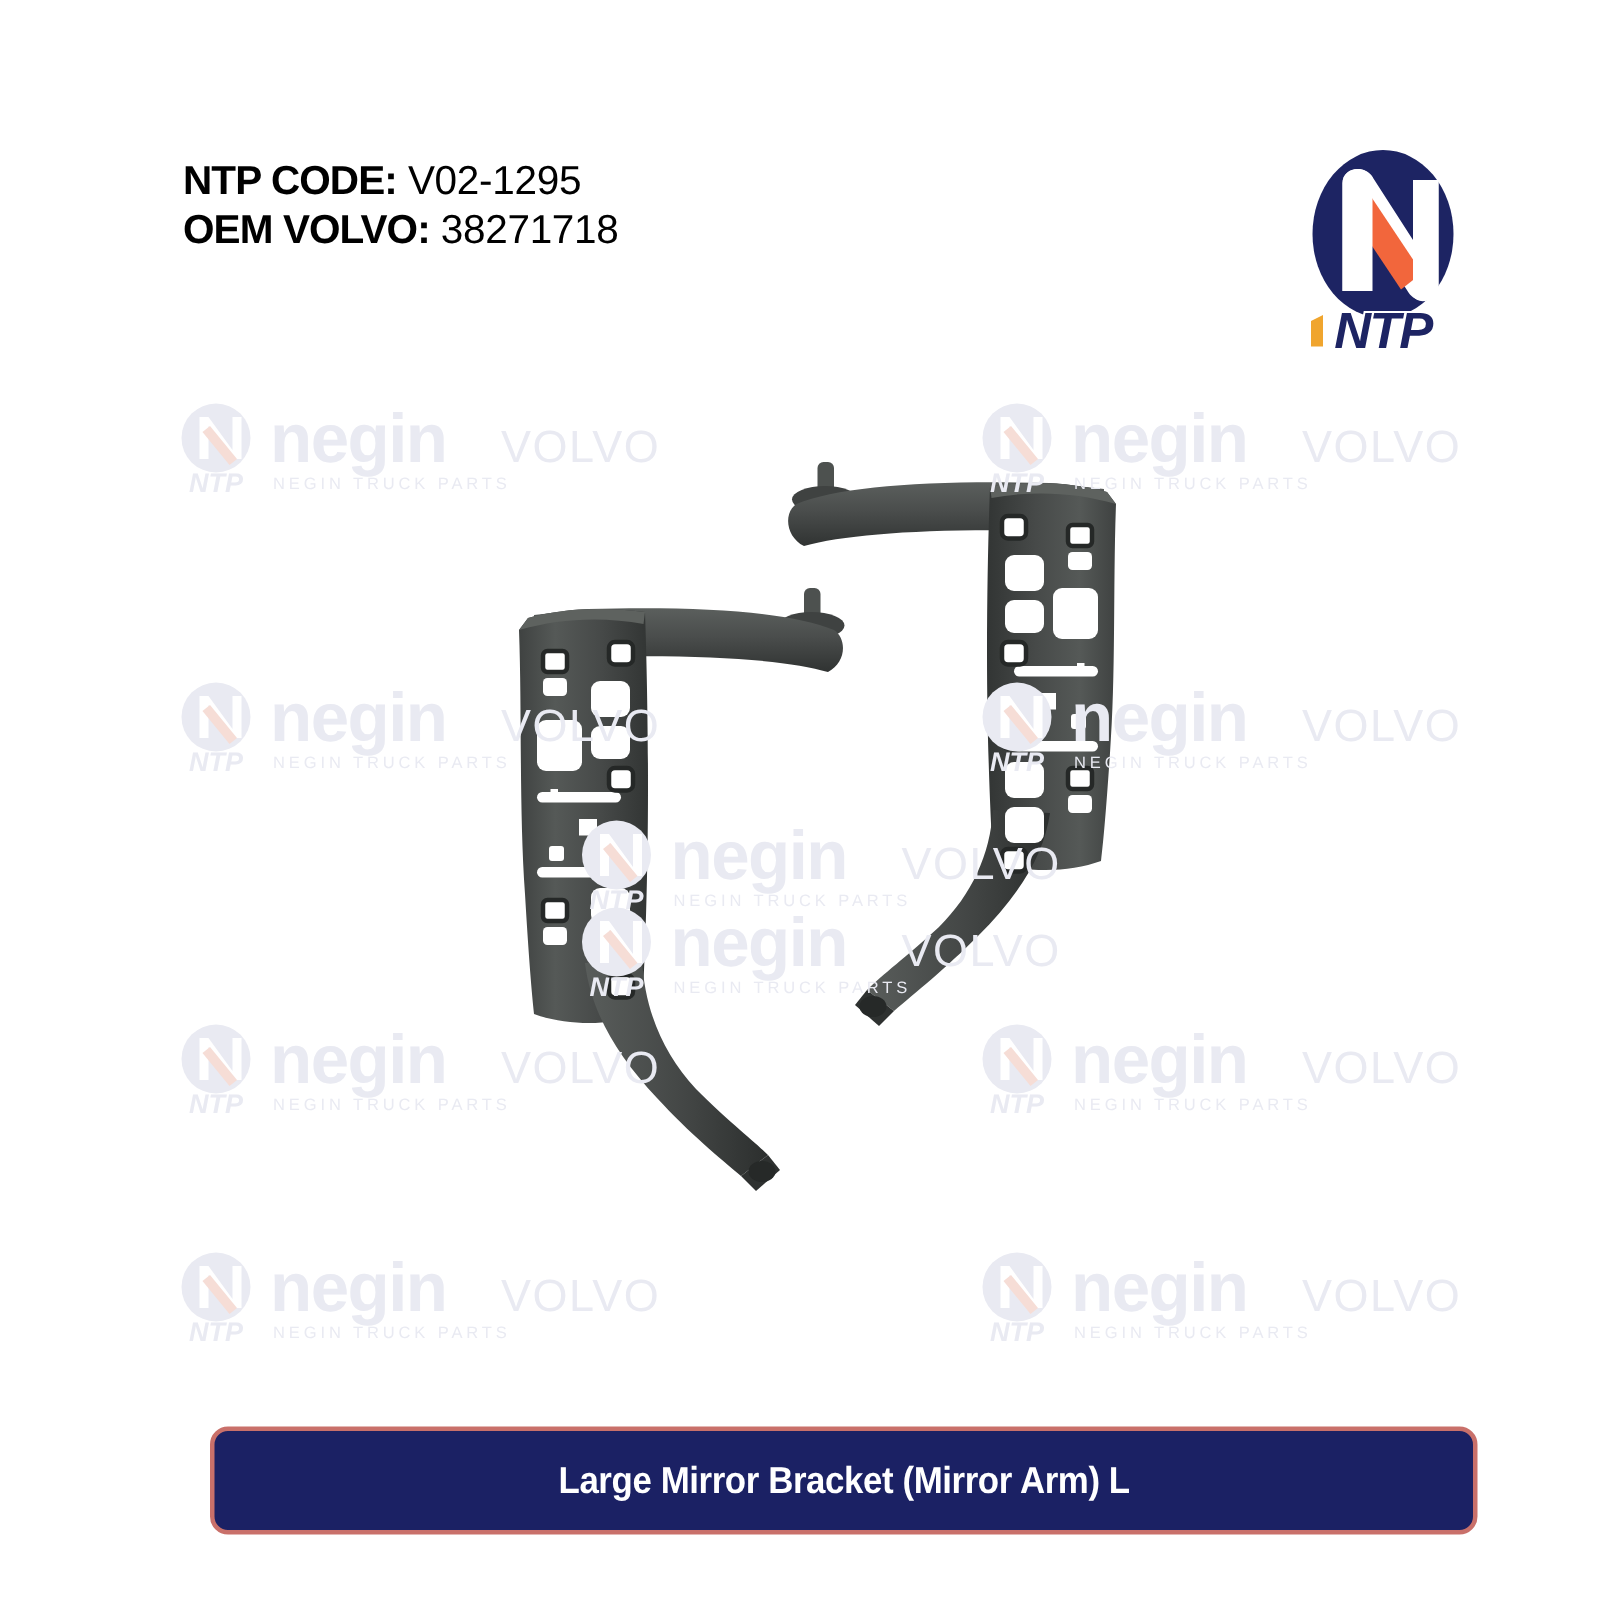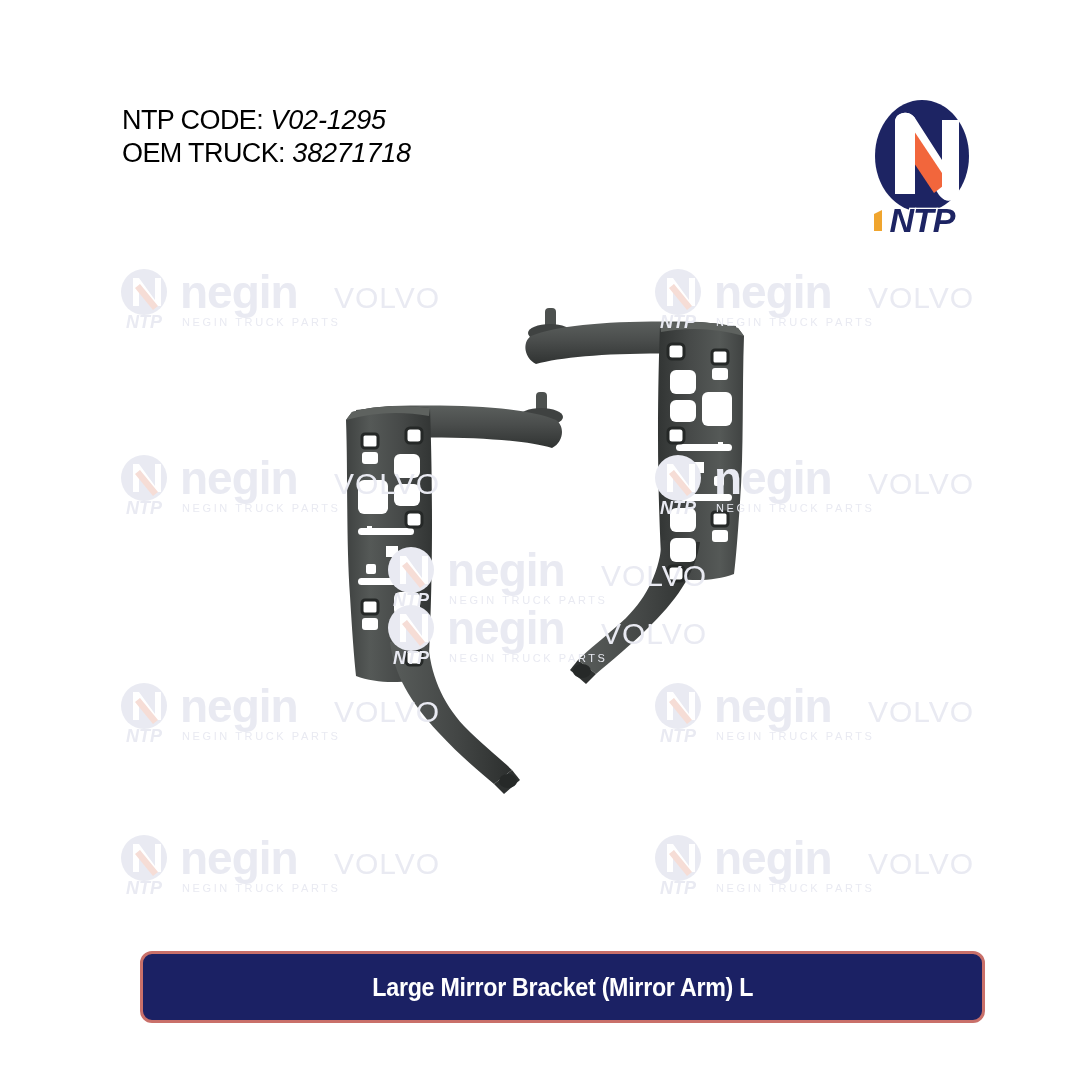--- a/index.html
+++ b/index.html
@@ -24,27 +24,26 @@
     top: 104px;
     line-height: 1.22;
     white-space: nowrap;
   }
   .code-line {
     font-size: 27px;
     color: #000000;
     letter-spacing: -0.2px;
   }
   .code-label {
-    font-weight: normal;
+    font-weight: bold;
     letter-spacing: -0.6px;
   }
   .code-value {
     font-weight: normal;
     letter-spacing: -0.2px;
-    font-style: italic;
   }
 
   
   #brand-logo {
     position: absolute;
     left: 862px;
     top: 98px;
     width: 120px;
     height: 140px;
   }
@@ -104,21 +103,21 @@
 <body>
 
 <div id="page">
 
   <div id="header-codes">
     <div class="code-line">
       <span class="code-label">NTP CODE:</span>
       <span class="code-value">V02-1295</span>
     </div>
     <div class="code-line">
-      <span class="code-label">OEM TRUCK:</span>
+      <span class="code-label">OEM VOLVO:</span>
       <span class="code-value">38271718</span>
     </div>
   </div>
 
   <div id="brand-logo">
     <svg width="120" height="140" viewBox="0 0 120 140" xmlns="http://www.w3.org/2000/svg">
 
       <ellipse cx="60" cy="58" rx="47" ry="56" fill="#1d2463"></ellipse>
 
       <path d="M33 96 L33 24 C33 14 47 11 53 20 L80 62 L80 22 L97 22 L97 92

